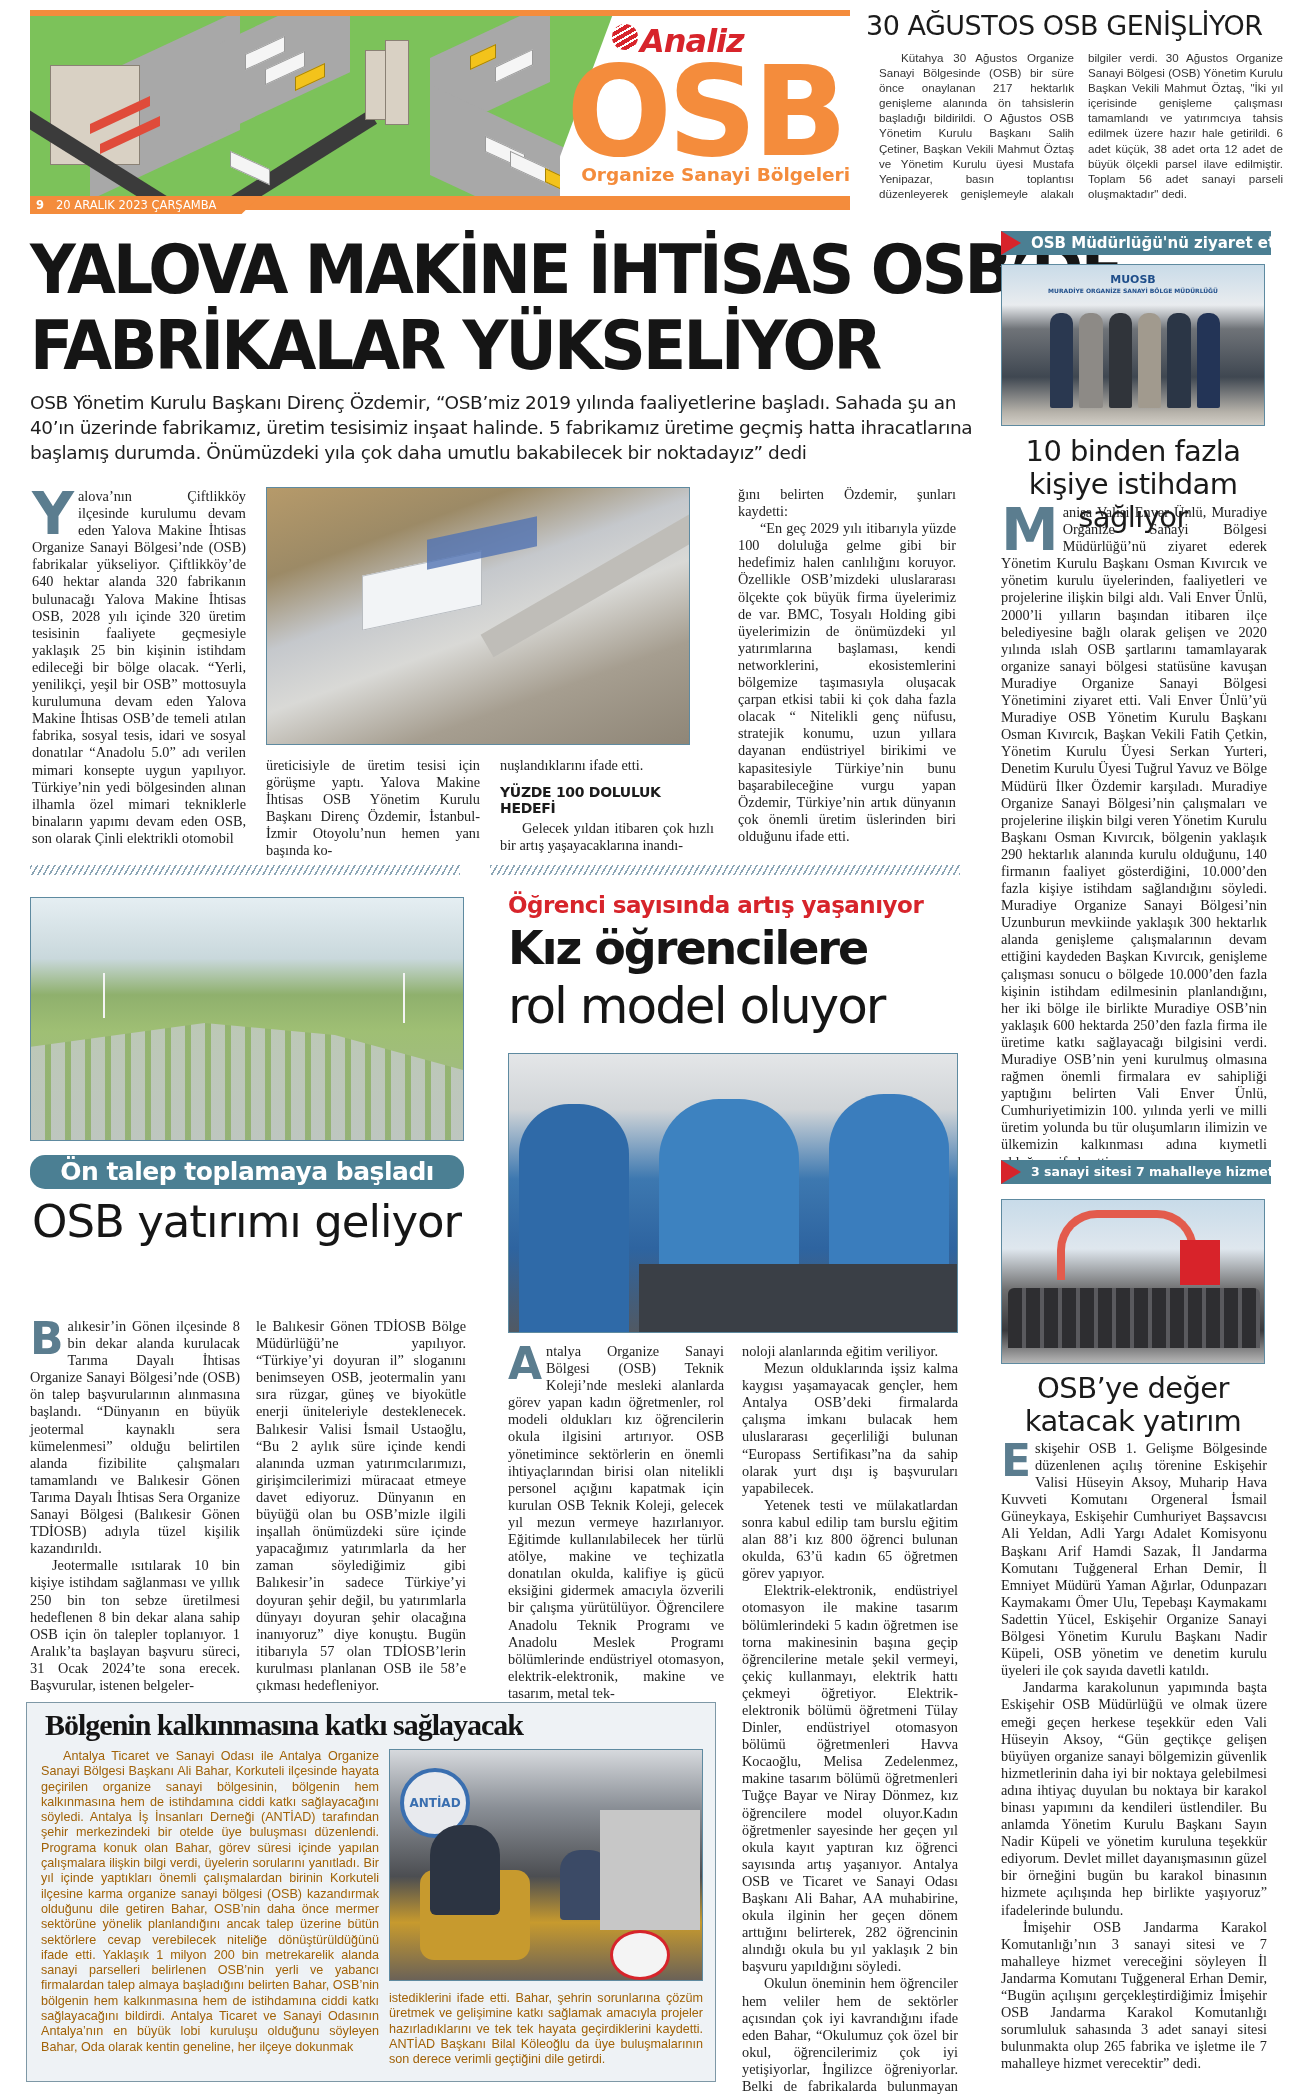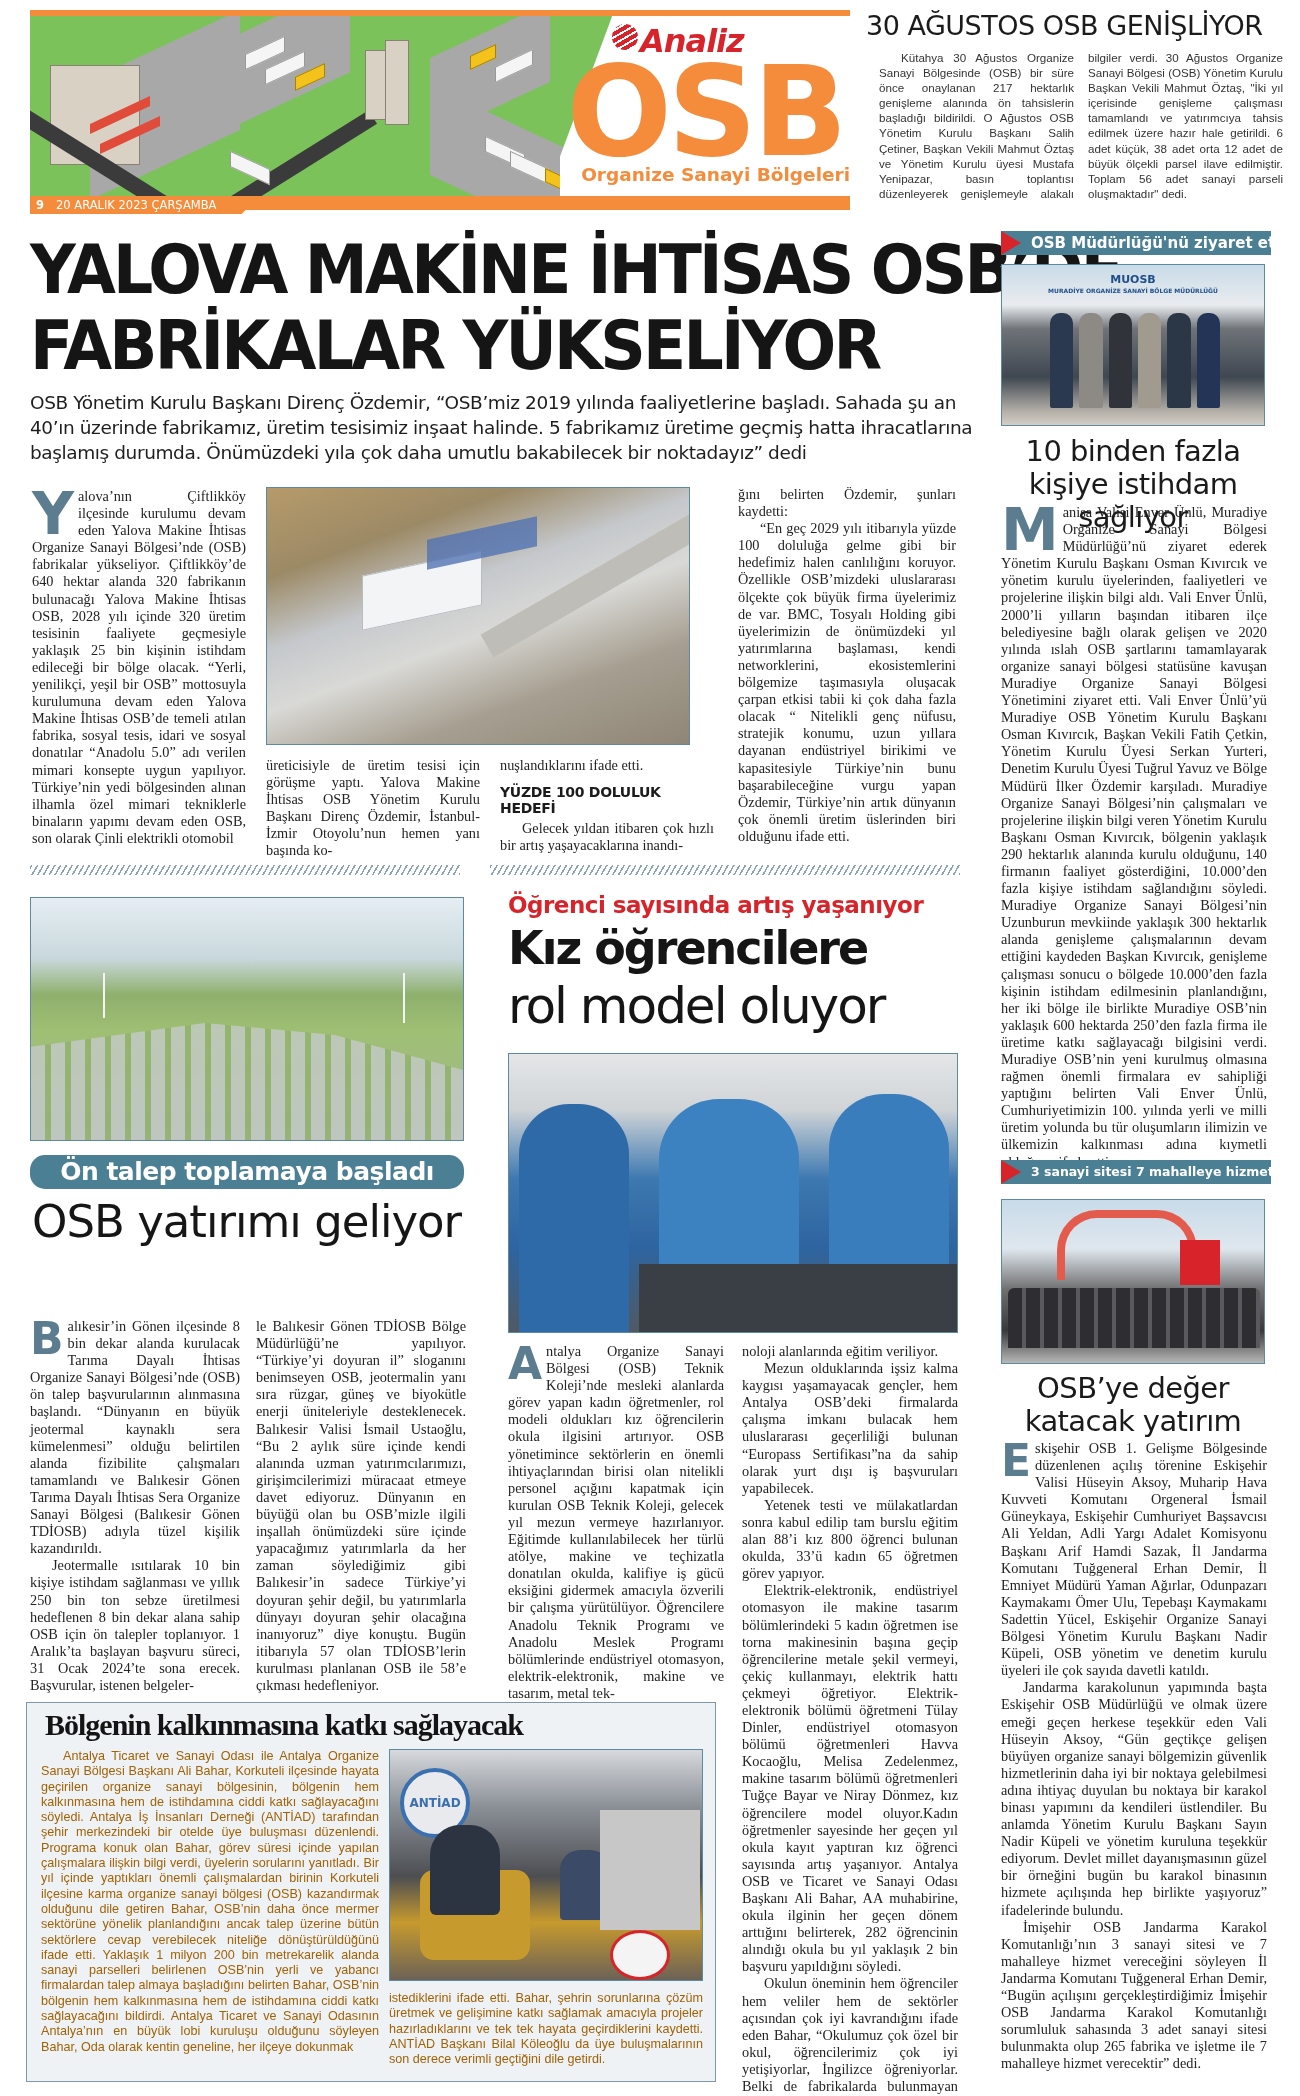--- a/index.html
+++ b/index.html
@@ -171,21 +171,21 @@
   <div class="abs" style="left:150px;top:45px;width:140px;height:180px;background:#3d82c0;border-radius:60px 60px 0 0;"></div>
   <div class="abs" style="left:320px;top:40px;width:120px;height:200px;background:#3a7dbd;border-radius:55px 55px 0 0;"></div>
   <div class="abs" style="left:130px;top:210px;width:320px;height:70px;background:#3a3f46;"></div>
 </div>
 <div class="abs body-serif" style="left:508px;top:1343px;width:216px;">
   <span class="dropcap" style="font-size:44px;line-height:36px;">A</span><span>ntalya Organize Sanayi Bölgesi (OSB) Teknik Koleji’nde mesleki alanlarda görev yapan kadın öğretmenler, rol modeli oldukları kız öğrencilerin okula ilgisini artırıyor. OSB yönetimince sektörlerin en önemli ihtiyaçlarından birisi olan nitelikli personel açığını kapatmak için kurulan OSB Teknik Koleji, gelecek yıl mezun vermeye hazırlanıyor. Eğitimde kullanılabilecek her türlü atölye, makine ve teçhizatla donatılan okulda, kalifiye iş gücü eksiğini gidermek amacıyla özverili bir çalışma yürütülüyor. Öğrencilere Anadolu Teknik Programı ve Anadolu Meslek Programı bölümlerinde endüstriyel otomasyon, elektrik-elektronik, makine ve tasarım, metal tek-</span>
 </div>
 <div class="abs" style="left:742px;top:1343px;width:216px;">
   <div class="body-serif">noloji alanlarında eğitim veriliyor.</div>
   <div class="body-serif indent">Mezun olduklarında işsiz kalma kaygısı yaşamayacak gençler, hem Antalya OSB’deki firmalarda çalışma imkanı bulacak hem uluslararası geçerliliği bulunan “Europass Sertifikası”na da sahip olarak yurt dışı iş başvuruları yapabilecek.</div>
-  <div class="body-serif indent">Yetenek testi ve mülakatlardan sonra kabul edilip tam burslu eğitim alan 88’i kız 800 öğrenci bulunan okulda, 33’ü kadın 65 öğretmen görev yapıyor.</div>
+  <div class="body-serif indent">Yetenek testi ve mülakatlardan sonra kabul edilip tam burslu eğitim alan 88’i kız 800 öğrenci bulunan okulda, 63’ü kadın 65 öğretmen görev yapıyor.</div>
   <div class="body-serif indent">Elektrik-elektronik, endüstriyel otomasyon ile makine tasarım bölümlerindeki 5 kadın öğretmen ise torna makinesinin başına geçip öğrencilerine metale şekil vermeyi, çekiç kullanmayı, elektrik hattı çekmeyi öğretiyor. Elektrik-elektronik bölümü öğretmeni Tülay Dinler, endüstriyel otomasyon bölümü öğretmenleri Havva Kocaoğlu, Melisa Zedelenmez, makine tasarım bölümü öğretmenleri Tuğçe Bayar ve Niray Dönmez, kız öğrencilere model oluyor.Kadın öğretmenler sayesinde her geçen yıl okula kayıt yaptıran kız öğrenci sayısında artış yaşanıyor. Antalya OSB ve Ticaret ve Sanayi Odası Başkanı Ali Bahar, AA muhabirine, okula ilginin her geçen dönem arttığını belirterek, 282 öğrencinin alındığı okula bu yıl yaklaşık 2 bin başvuru yapıldığını söyledi.</div>
   <div class="body-serif indent">Okulun öneminin hem öğrenciler hem veliler hem de sektörler açısından çok iyi kavrandığını ifade eden Bahar, “Okulumuz çok özel bir okul, öğrencilerimiz çok iyi yetişiyorlar, İngilizce öğreniyorlar. Belki de fabrikalarda bulunmayan makineleri kullanıyorlar” dedi.</div>
 </div>
 
 <div class="abs box-bolge">
   <div class="abs" style="left:18px;top:4px;width:660px;font-family:Liberation Serif, serif;font-weight:bold;font-size:30px;line-height:36px;color:#141414;letter-spacing:-1px;white-space:nowrap;">Bölgenin kalkınmasına katkı sağlayacak</div>
   <div class="abs body-sans indent" style="left:14px;top:46px;width:338px;">Antalya Ticaret ve Sanayi Odası ile Antalya Organize Sanayi Bölgesi Başkanı Ali Bahar, Korkuteli ilçesinde hayata geçirilen organize sanayi bölgesinin, bölgenin hem kalkınmasına hem de istihdamına ciddi katkı sağlayacağını söyledi. Antalya İş İnsanları Derneği (ANTİAD) tarafından şehir merkezindeki bir otelde üye buluşması düzenlendi. Programa konuk olan Bahar, görev süresi içinde yapılan çalışmalara ilişkin bilgi verdi, üyelerin sorularını yanıtladı. Bir yıl içinde yaptıkları önemli çalışmalardan birinin Korkuteli ilçesine karma organize sanayi bölgesi (OSB) kazandırmak olduğunu dile getiren Bahar, OSB’nin daha önce mermer sektörüne yönelik planlandığını ancak talep üzerine bütün sektörlere cevap verebilecek niteliğe dönüştürüldüğünü ifade etti. Yaklaşık 1 milyon 200 bin metrekarelik alanda sanayi parselleri belirlenen OSB’nin yerli ve yabancı firmalardan talep almaya başladığını belirten Bahar, OSB’nin bölgenin hem kalkınmasına hem de istihdamına ciddi katkı sağlayacağını bildirdi. Antalya Ticaret ve Sanayi Odasının Antalya’nın en büyük lobi kuruluşu olduğunu söyleyen Bahar, Oda olarak kentin geneline, her ilçeye dokunmak</div>
   <div class="abs photo ph-antiad" style="left:362px;top:46px;width:314px;height:232px;">
     <div class="abs" style="left:10px;top:18px;width:70px;height:70px;border-radius:50%;border:4px solid #3a6fb0;color:#3a6fb0;font-family:'DejaVu Sans',sans-serif;font-weight:bold;font-size:12px;line-height:62px;text-align:center;background:#e8eaee;">ANTİAD</div>
     <div class="abs" style="left:30px;top:120px;width:110px;height:90px;background:#c79a2e;border-radius:14px;"></div>

